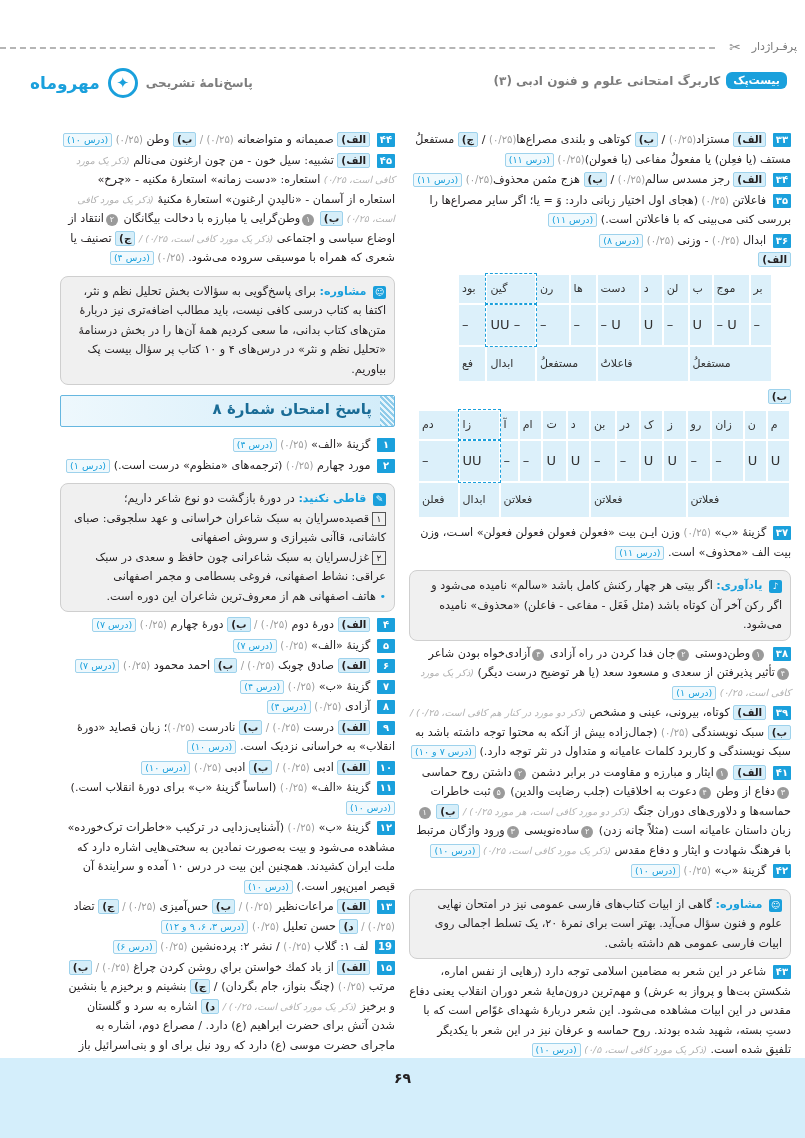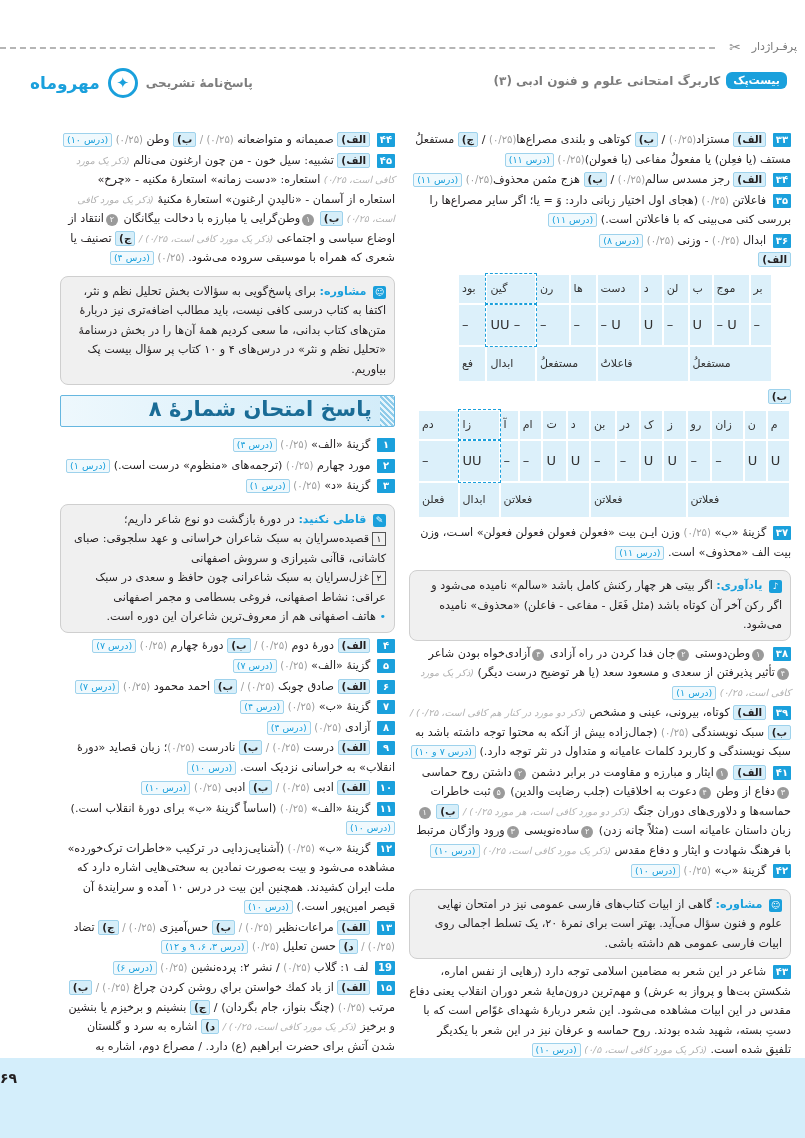--- a/index.html
+++ b/index.html
@@ -31,32 +31,32 @@
   .lesson { display: inline-block; border: 1px solid #9ed2ec; color: #1aa0dc; background: #f0f9fd; font-size: 9.5px; line-height: 12px; padding: 0 3px; border-radius: 2px; }
   .hand { color: #b0b0b0; font-size: 9.5px; font-style: italic; }
   .circ { display: inline-block; width: 12px; height: 12px; line-height: 12px; border-radius: 50%; background: #9a9a9a; color: #fff; font-size: 8px; text-align: center; margin: 0 2px; }
 
   .note { background: #f0f0f0; border: 1px solid #cfcfcf; border-radius: 8px; padding: 5px 8px; margin: 8px 0 3px 0; }
   .note .nh { color: #1aa0dc; font-weight: bold; }
   .note-icon { display: inline-block; width: 13px; height: 13px; background: #1aa0dc; color: #fff; font-size: 9px; line-height: 13px; text-align: center; border-radius: 2px; margin-left: 3px; }
   .boxnum { display: inline-block; width: 12px; height: 12px; border: 1px solid #555; font-size: 9px; line-height: 12px; text-align: center; margin-left: 3px; }
 
   .section-title { margin: 10px 0 8px 0; height: 30px; border: 1px solid #66b7e0; background: linear-gradient(to left, #d2ecf9, #eef8fd); border-radius: 2px; position: relative; }
-  .section-title .t { position: absolute; right: 22px; top: 4px; font-size: 21px; font-weight: bold; color: #1a6c96; }
+  .section-title .t { position: absolute; right: 22px; top: 4px; font-size: 15px; font-weight: bold; color: #1a6c96; }
   .section-title .stripe { position: absolute; right: 0; top: 0; width: 14px; height: 30px; background: repeating-linear-gradient(45deg, #8fcbe9 0 2px, #e6f5fc 2px 4px); }
 
   table.meter { border-collapse: collapse; direction: rtl; margin: 3px 0 4px 0; font-size: 11px; }
   table.meter td { background: #dcf0fa; border: 2px solid #ffffff; text-align: left; color: #333; padding: 0 3px; }
   table.meter tr.syl td { height: 28px; }
   table.meter tr.sym td { height: 40px; font-size: 13px; }
   table.meter tr.foot td { height: 34px; }
   .dashbox { outline: 1px dashed #1aa0dc; }
 
   .footer { position: absolute; left: 0; top: 1058px; width: 805px; height: 80px; background: #d4eefb; }
-  .footer .page { position: absolute; left: 0; right: 0; top: 12px; font-size: 14px; font-weight: bold; color: #231f20; }
+  .footer .page { position: absolute; left: 0; right: 0; top: 12px; text-align: center; font-size: 14px; font-weight: bold; color: #231f20; }
 </style>
 </head>
 <body>
 
 <div class="cutline">
   <div class="dash"></div>
   <span class="scissors">✂</span>
   <span class="cut-label">پرفـراژدار</span>
 </div>
 
@@ -300,26 +300,20 @@
     <span class="score">(۰/۲۵)</span>
     <span class="lesson">(درس ۴)</span>
   </div>
   <div class="item">
     <span class="num">۲</span>
     <span>مورد چهارم</span>
     <span class="score">(۰/۲۵)</span>
     <span>(ترجمه‌های «منظوم» درست است.)</span>
     <span class="lesson">(درس ۱)</span>
   </div>
-  <div class="item">
-    <span class="num">۳</span>
-    <span>گزینهٔ «د»</span>
-    <span class="score">(۰/۲۵)</span>
-    <span class="lesson">(درس ۱)</span>
-  </div>
 
   <div class="note">
     <div>
       <span class="note-icon">✎</span>
       <span class="nh">قاطی نکنید:</span>
       <span>در دورهٔ بازگشت دو نوع شاعر داریم؛</span>
     </div>
     <div><span class="boxnum">۱</span><span>قصیده‌سرایان به سبک شاعران خراسانی و عهد سلجوقی: صبای کاشانی، قاآنی شیرازی و سروش اصفهانی</span></div>
     <div><span class="boxnum">۲</span><span>غزل‌سرایان به سبک شاعرانی چون حافظ و سعدی در سبک عراقی: نشاط اصفهانی، فروغی بسطامی و مجمر اصفهانی</span></div>
     <div><span style="color:#1aa0dc;">•</span> <span>هاتف اصفهانی هم از معروف‌ترین شاعران این دوره است.</span></div>

